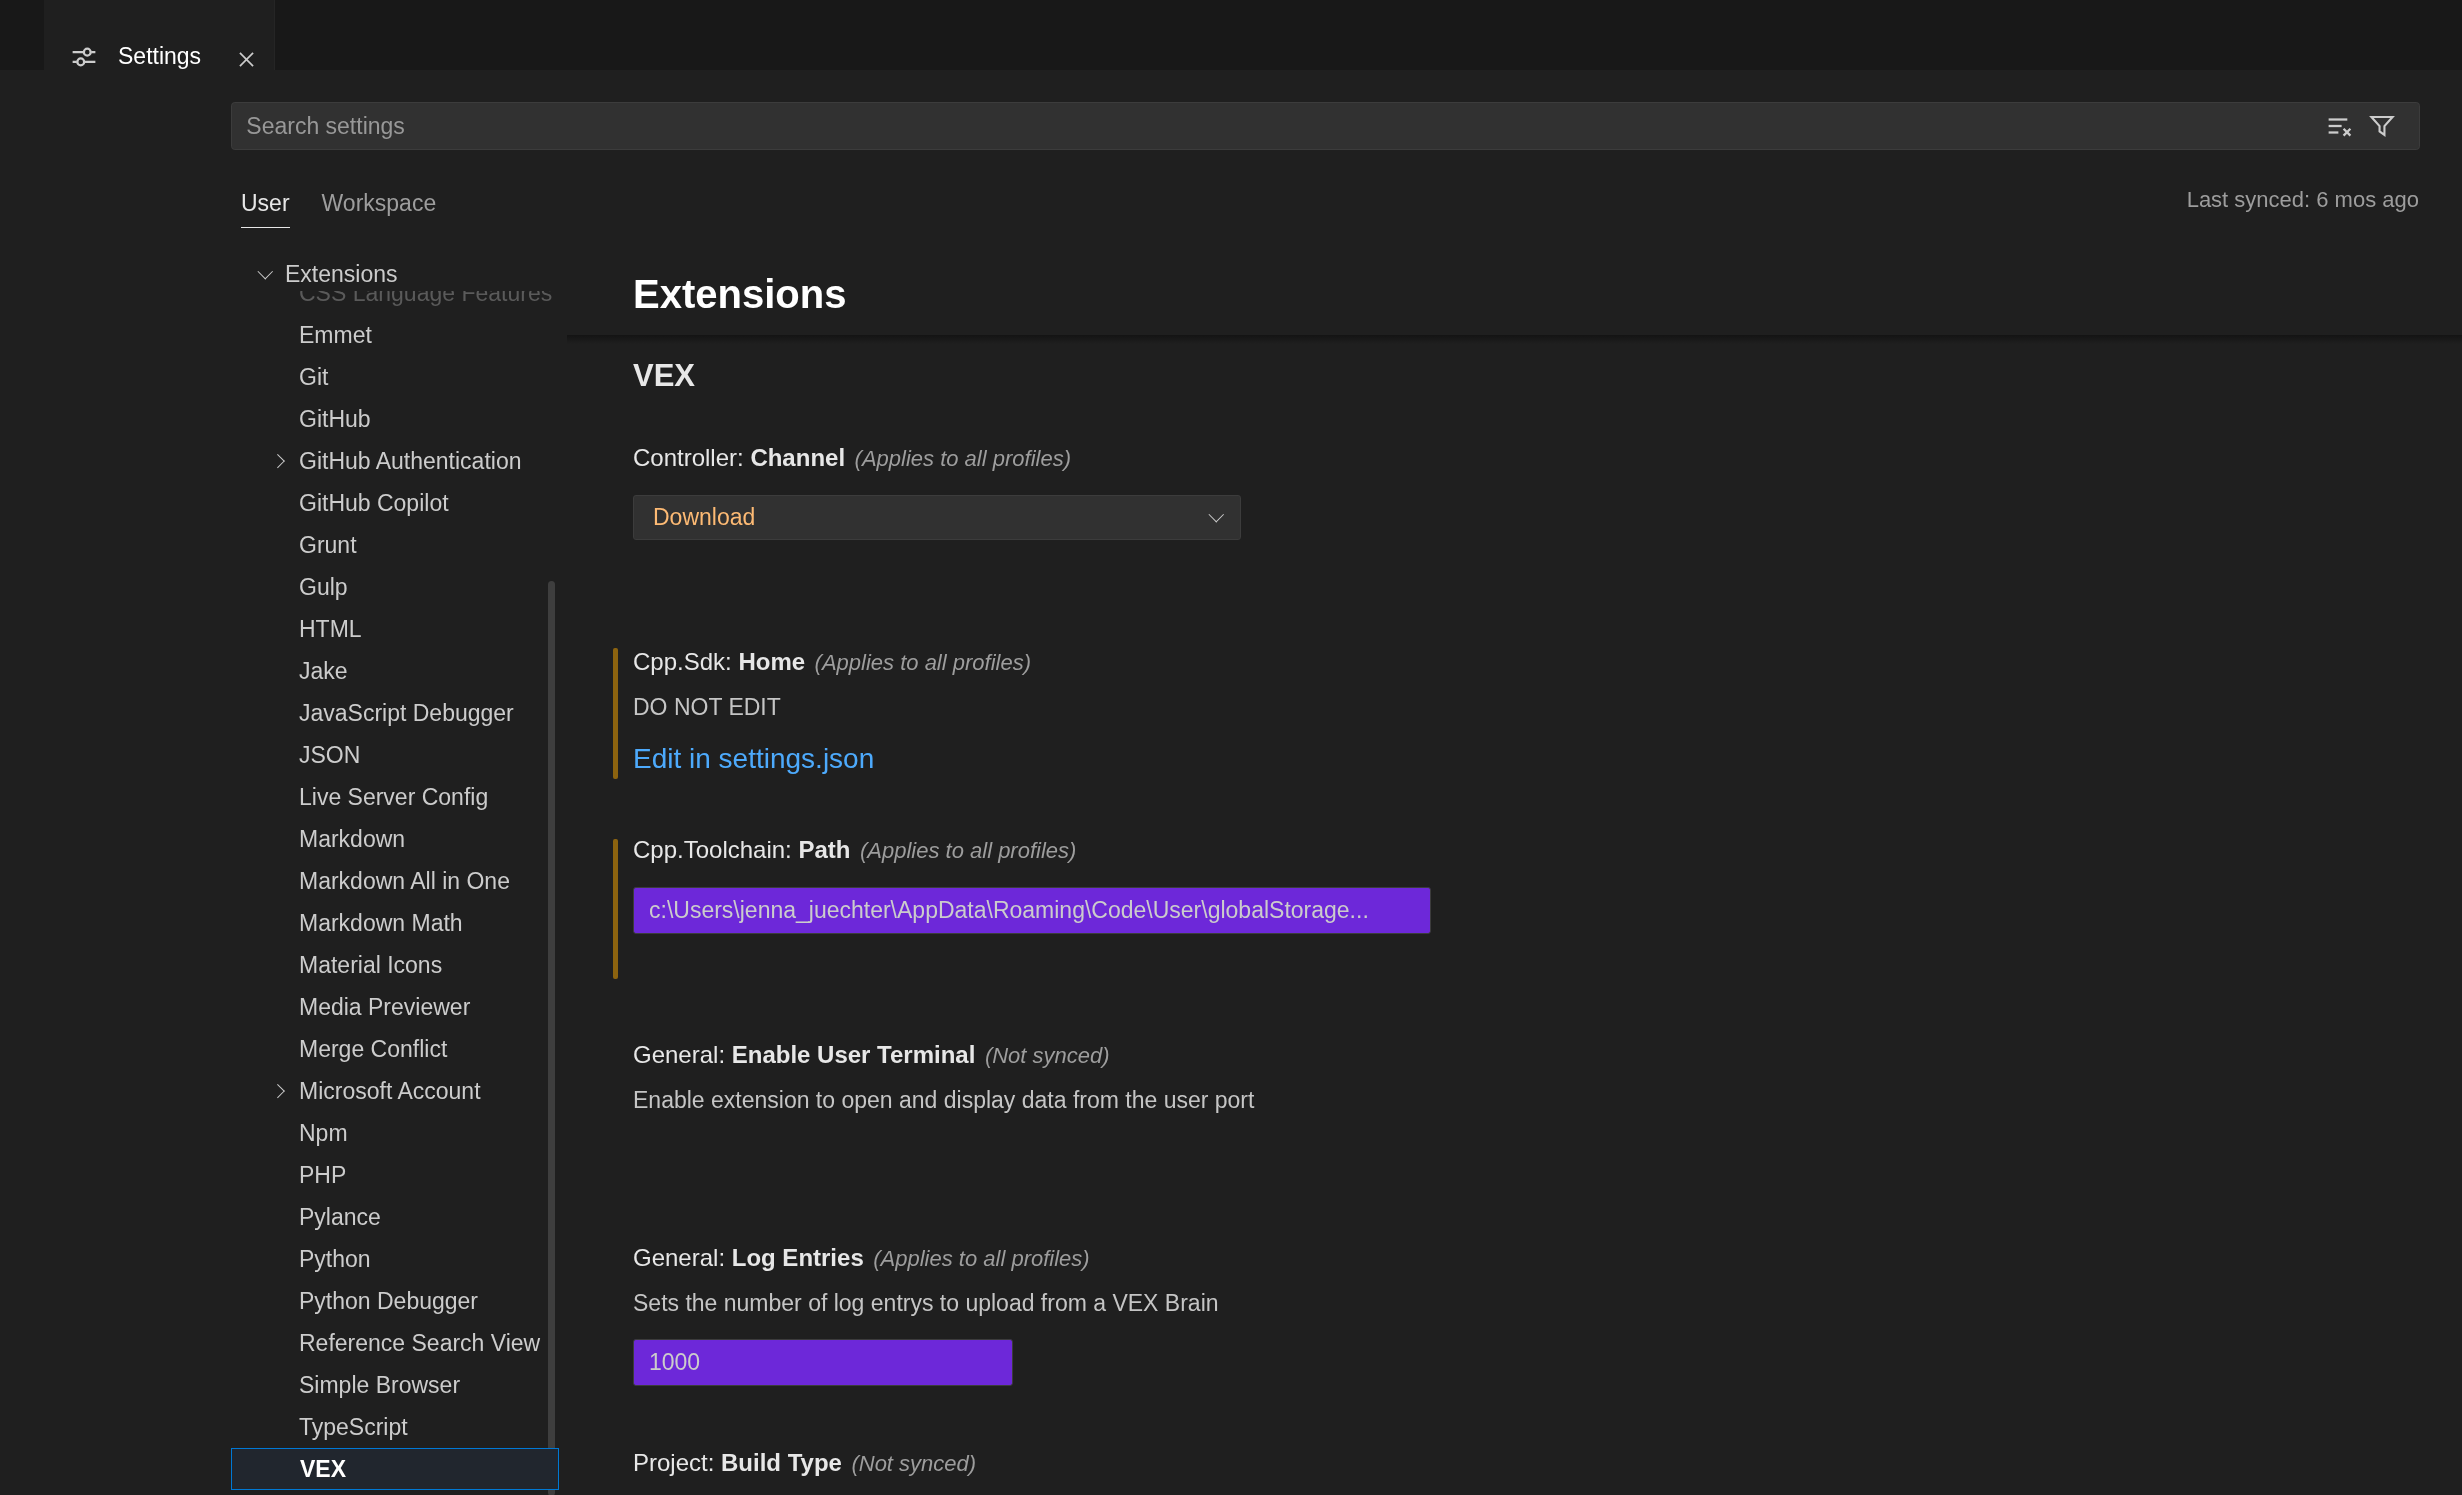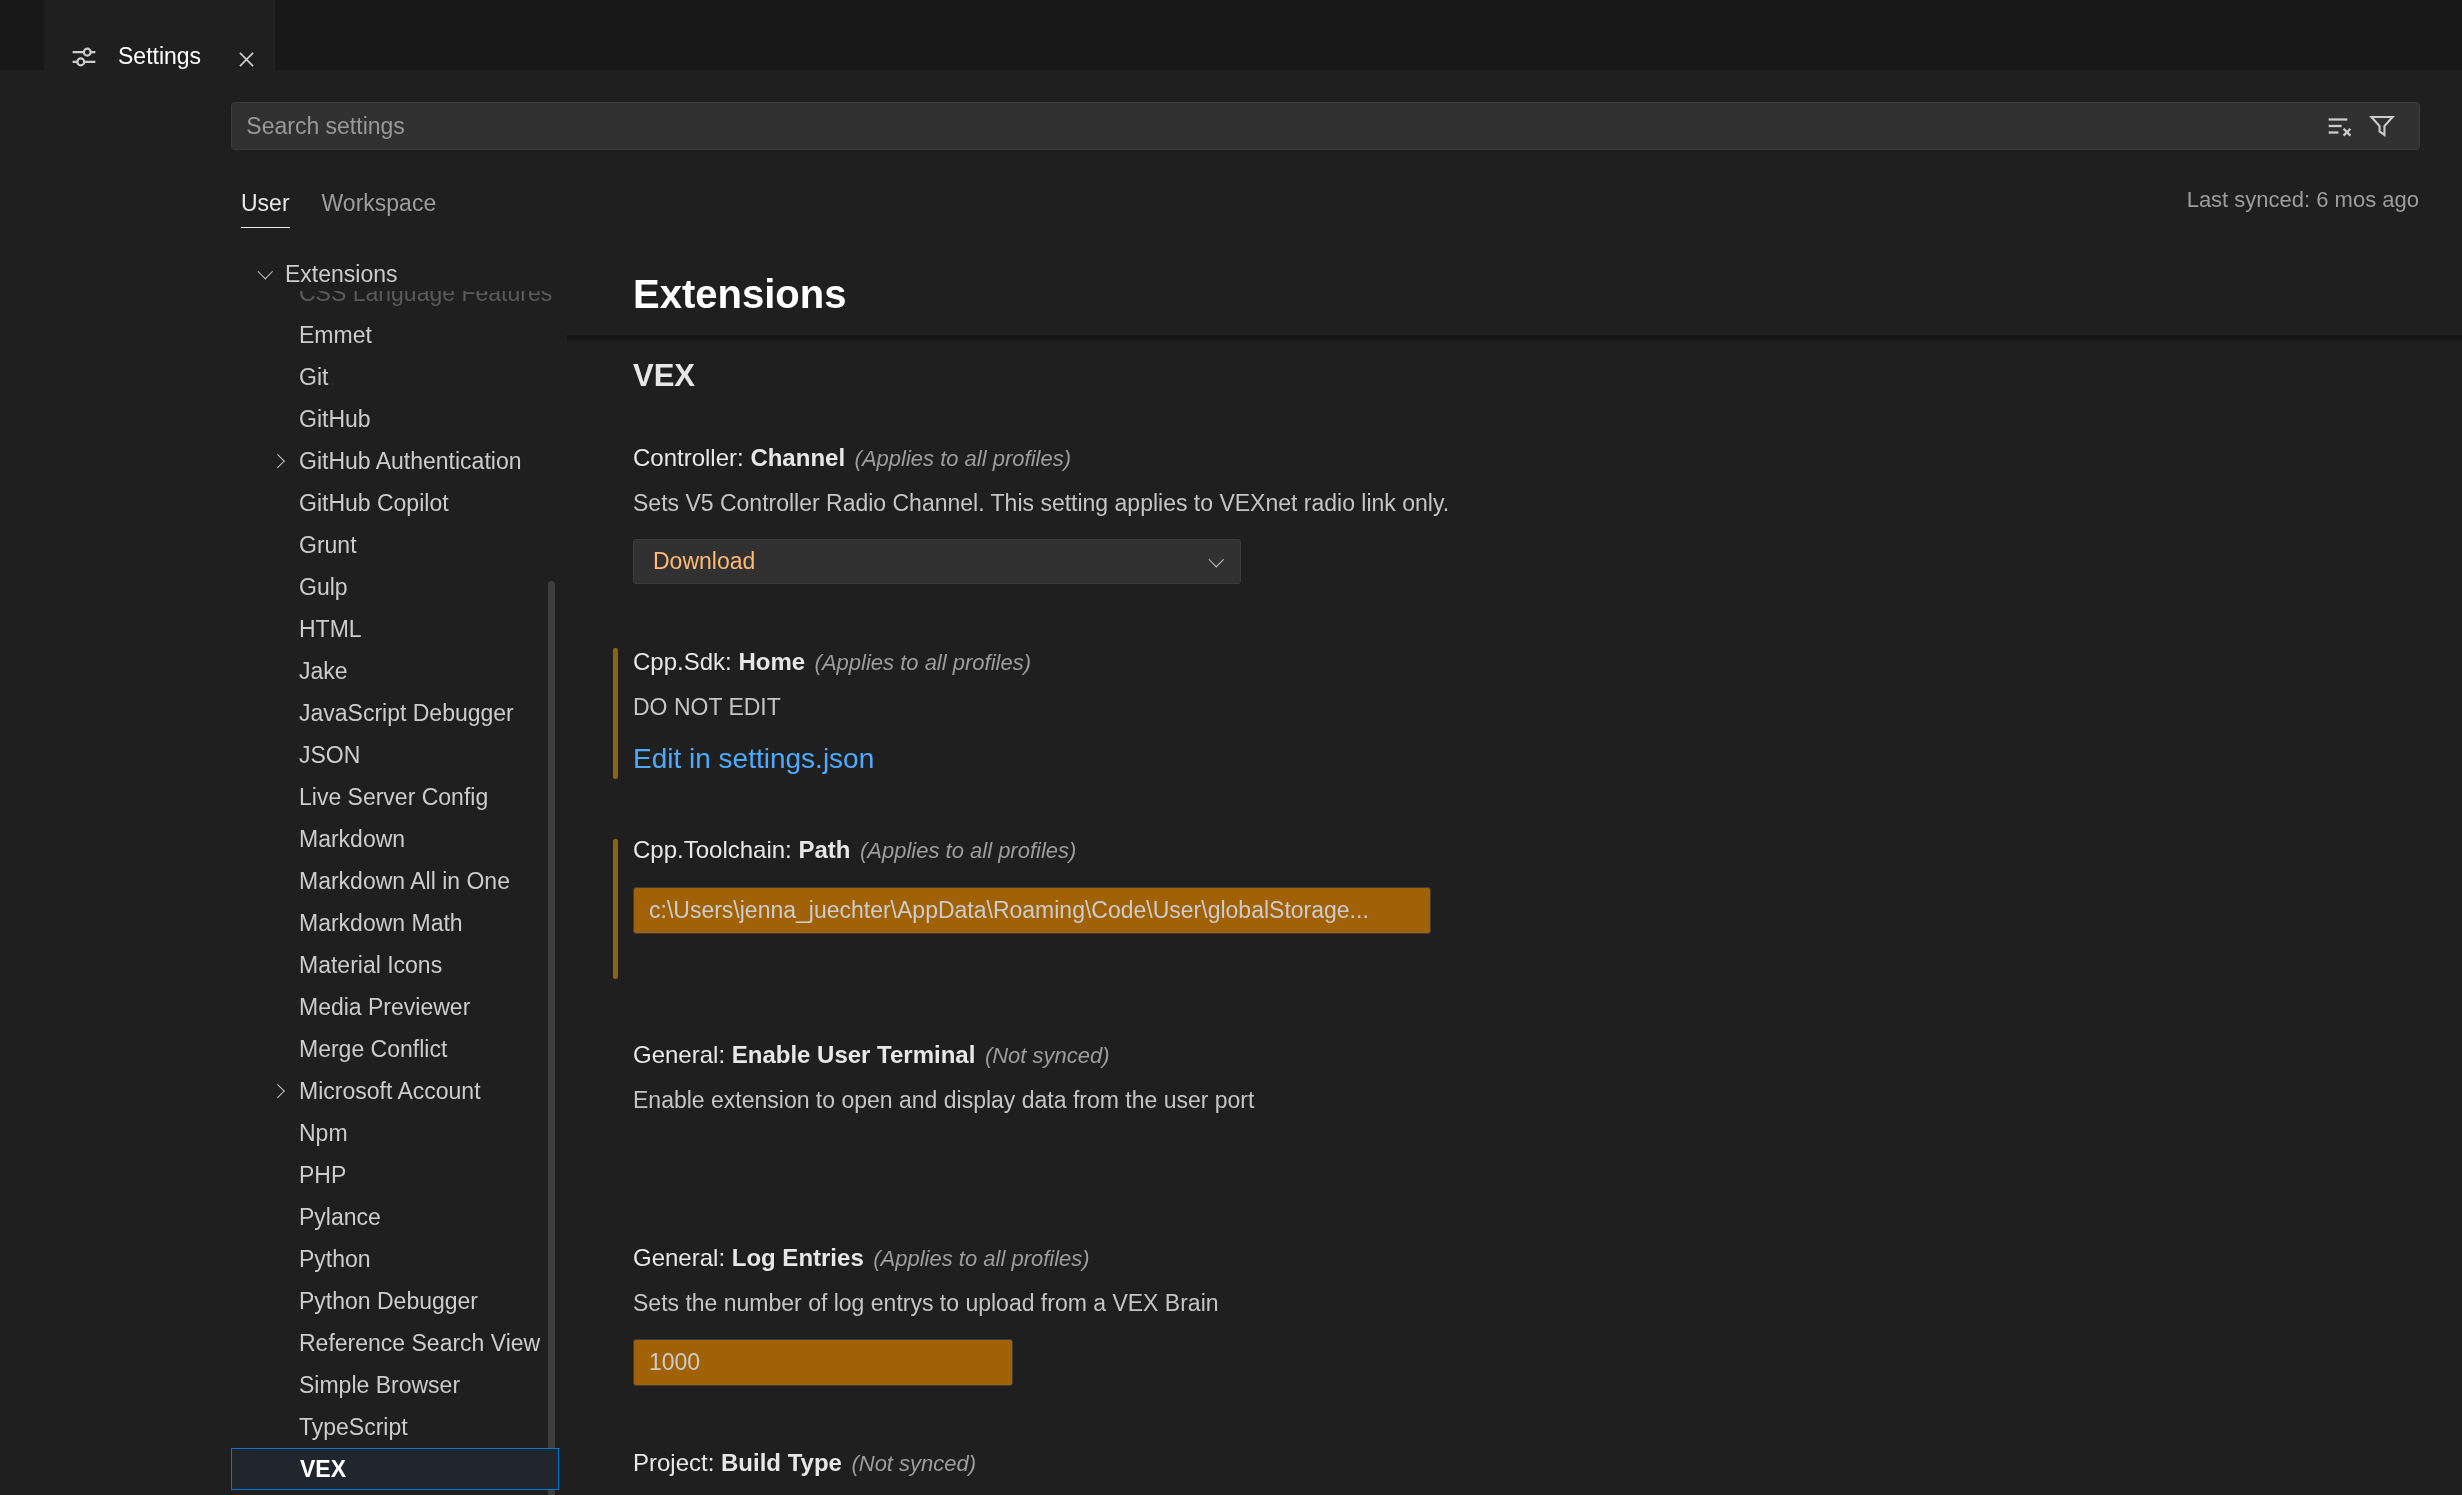--- a/index.html
+++ b/index.html
@@ -67,21 +67,21 @@
 
   .select-box {
     position:relative; margin-top:20px; width:608px; height:45px;
     background:#313131; border:1px solid #3c3c3c; border-radius:2.9px;
     display:flex; align-items:center; padding:0 19px; font-size:23px; color:#fdba74; cursor:pointer;
   }
   .select-box .chev-down { position:absolute; right:19px; top:13.3px; width:10.5px; height:10.5px; border-right:1.9px solid #cccccc; border-bottom:1.9px solid #cccccc; transform:rotate(45deg); }
 
   .text-input {
     display:block; margin-top:20px; height:47px;
-    background:#a16207; border:1px solid #3c3c3c; border-radius:2.9px;
+    background:#6d28d9; border:1px solid #3c3c3c; border-radius:2.9px;
     color:#cccccc; font-size:23px; padding:0 15px; outline:none;
     font-family:"Liberation Sans", sans-serif;
   }
   .w-lg { width:798px; }
   .w-sm { width:380px; }
 
   .link { display:inline-block; margin-top:20px; font-size:28px; color:#4daafc; cursor:pointer; text-decoration:none; }
 </style>
 </head>
 <body>
@@ -171,21 +171,20 @@
 </div>
 
 <div class="main-heading">Extensions</div>
 <div class="scroll-shadow"></div>
 <div class="section-title">VEX</div>
 
 <div class="setting" style="top:442px;">
   <div class="setting-title">
     <span class="cat">Controller: </span><span class="key">Channel</span><span class="note">(Applies to all profiles)</span>
   </div>
-  <div class="setting-desc">Sets V5 Controller Radio Channel. This setting applies to VEXnet radio link only.</div>
   <div class="select-box">
     <span>Download</span>
     <span class="chev-down"></span>
   </div>
 </div>
 
 <div class="setting" style="top:646px;">
   <div class="modified-bar" style="top:1.9px; height:131px;"></div>
   <div class="setting-title">
     <span class="cat">Cpp.Sdk: </span><span class="key">Home</span><span class="note">(Applies to all profiles)</span>

